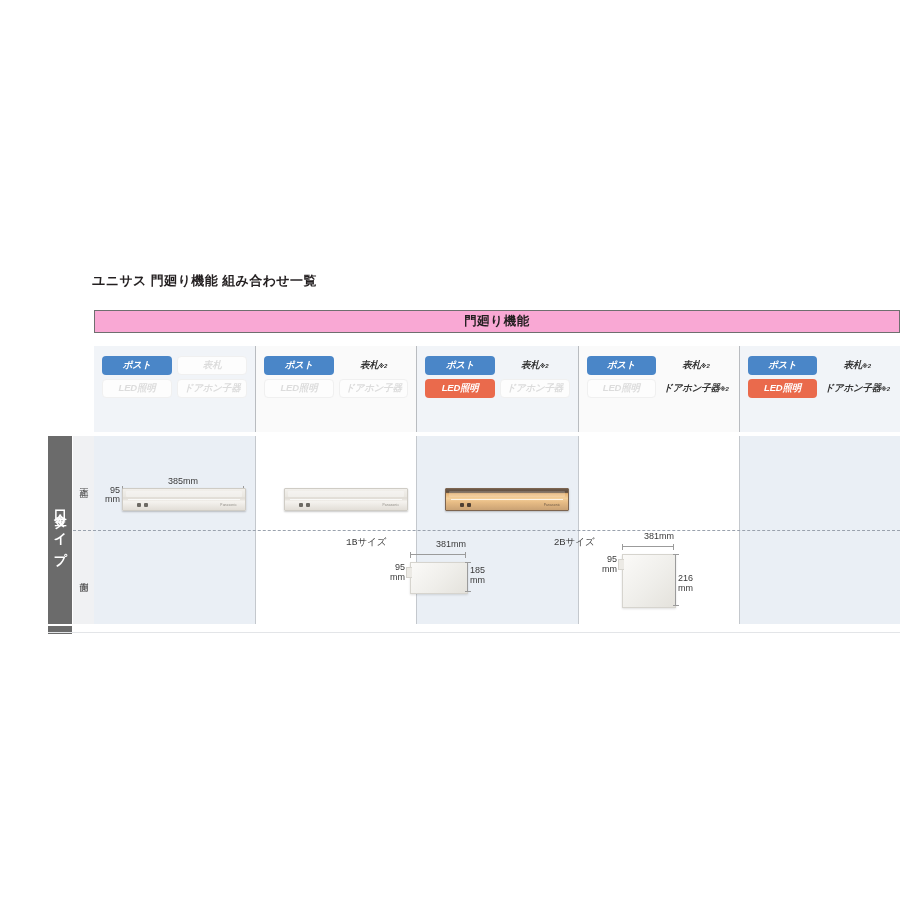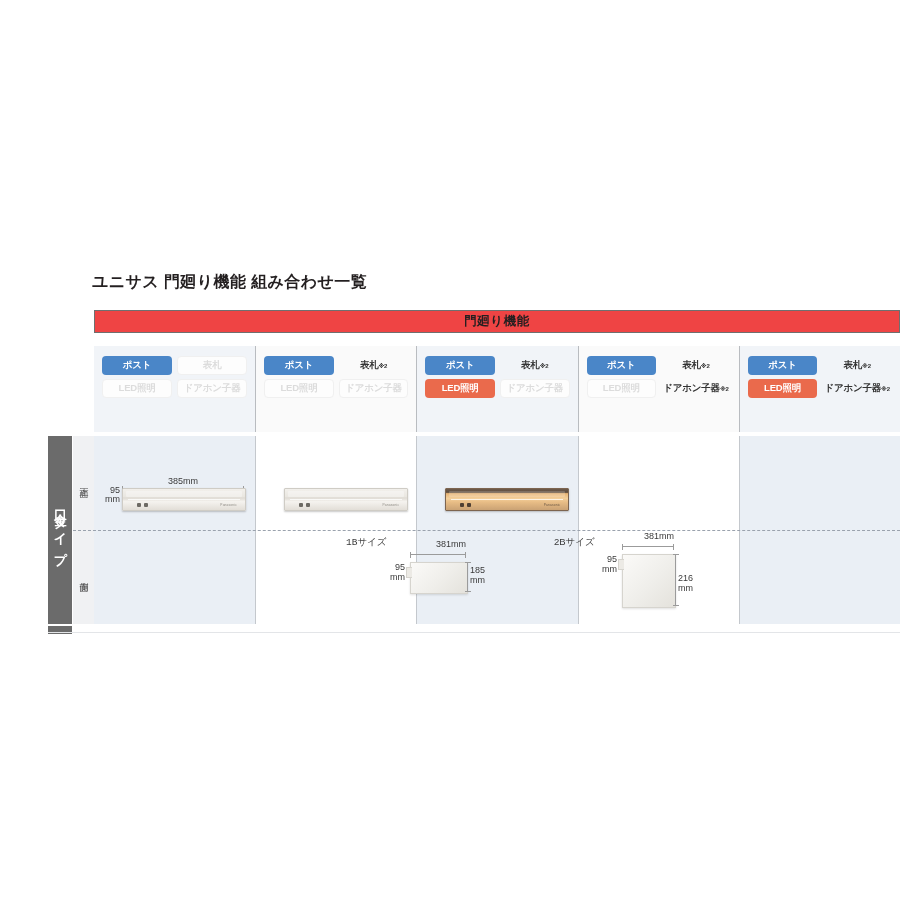--- a/index.html
+++ b/index.html
@@ -22,36 +22,36 @@
     left: 0; top: 0;
     width: 900px;
     height: 900px;
   }
 
   
   .page-title {
     position: absolute;
     left: 92px;
     top: 272px;
-    font-size: 16px;
+    font-size: 13px;
     font-weight: bold;
     letter-spacing: 0.4px;
     color: #231f20;
     white-space: nowrap;
   }
 
   
   .banner {
     position: absolute;
     left: 94px;
     top: 310px;
     width: 806px;
     height: 23px;
     border: 1px solid #6f6f6f;
-    background: #ef4444;
+    background: #f9a8d4;
     box-sizing: border-box;
     display: flex;
     align-items: center;
     justify-content: center;
   }
   .banner-label {
     font-size: 12.5px;
     font-weight: bold;
     color: #231f20;
     letter-spacing: 0.5px;
@@ -66,20 +66,21 @@
     height: 86px;
     display: flex;
   }
   .badge-col {
     width: 161.2px;
     box-sizing: border-box;
     border-left: 1px solid #b9bcc0;
     background: #f4f5f7;
     padding: 10px 8px 0 8px;
     position: relative;
+    font-style: italic;
   }
   .badge-col:first-child { border-left: none; }
   .badge-col.bg-blue   { background: #f1f4f8; }
   .badge-col.bg-white  { background: #fafafa; }
 
   .badge-grid {
     display: grid;
     grid-template-columns: 1fr 1fr;
     gap: 4px 5px;
   }

